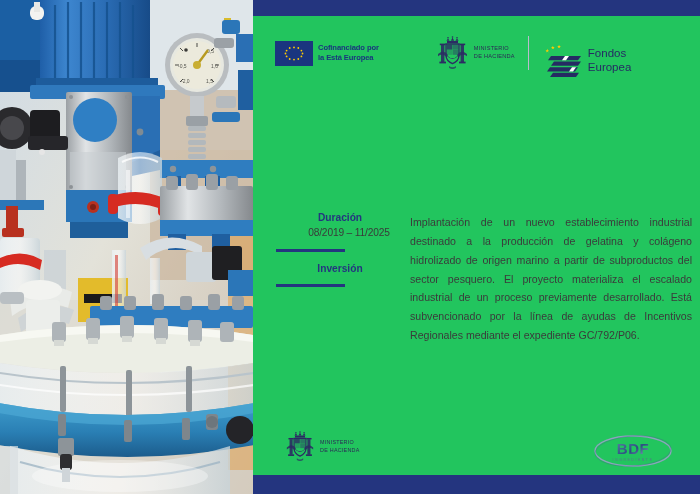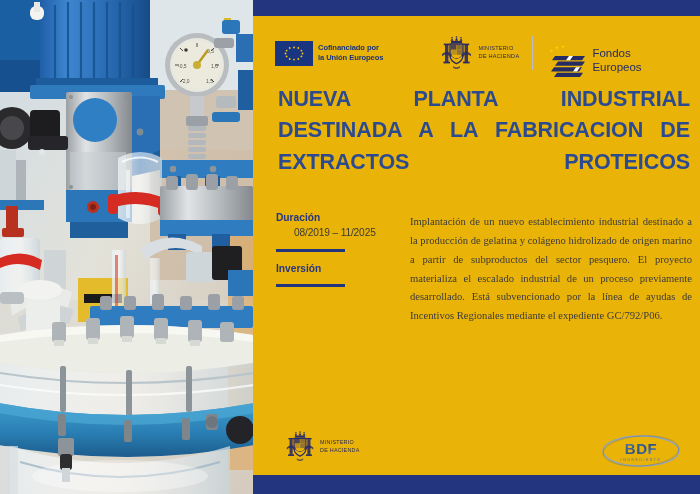--- a/index.html
+++ b/index.html
@@ -24,21 +24,21 @@
     background: #9fb6cc;
     flex: 0 0 253px;
   }
   .photo svg { display: block; width: 253px; height: 494px; }
 
   
   .panel {
     position: relative;
     flex: 1 1 auto;
     height: 494px;
-    background: #eab308;
+    background: #22c55e;
     padding: 0;
   }
   .bar-top, .bar-bottom {
     position: absolute; left: 0; right: 0;
     height: 16px;
     background: #24357f;
   }
   .bar-top { top: 0; }
   .bar-bottom { bottom: 0; height: 19px; }
 
@@ -97,20 +97,21 @@
     text-align: justify;
     text-align-last: justify;
     letter-spacing: -0.1px;
   }
 
   
   .facts {
     position: absolute;
     top: 210px; left: 23px;
     width: 128px;
+    text-align: center;
   }
   .fact { margin-bottom: 4px; }
   .fact-label {
     font-size: 10.2px; font-weight: bold; color: #24357f;
     line-height: 1.5;
   }
   .fact-value {
     font-size: 10.2px; color: #3a3a3a; line-height: 1.55;
     letter-spacing: -0.15px;
     margin-left: 18px;
@@ -122,35 +123,34 @@
 
   
   .body-text {
     position: absolute;
     top: 213px; left: 157px; right: 8px;
     font-size: 10.6px;
     color: #3b3b3b;
     line-height: 1.78;
     text-align: justify;
     text-align-last: left;
-    font-family: Liberation Serif, serif;
   }
 
   
   .footer-gob {
     position: absolute;
     left: 32px; bottom: 32px;
     display: flex; align-items: center; gap: 5px;
   }
   .footer-gob .gob-crest { width: 30px; height: 31px; flex: 0 0 30px; }
   .footer-gob .gob-text { font-size: 5.4px; }
 
   .footer-bdf {
     position: absolute;
-    right: 18px; bottom: 22px;
+    right: 26px; bottom: 22px;
     width: 82px; height: 42px; text-align: center;
   }
   .footer-bdf svg { display: block; }
 </style>
 </head>
 <body>
 
 <div class="poster">
 
   <div class="photo">
@@ -410,21 +410,21 @@
               <circle cx="14.7" cy="18.0" r="0.9"></circle>
               <circle cx="11.6" cy="15.4" r="0.9"></circle>
               <circle cx="10.5" cy="12.5" r="0.9"></circle>
               <circle cx="11.6" cy="9.6" r="0.9"></circle>
               <circle cx="14.7" cy="7.0" r="0.9"></circle>
             </g>
           </svg>
         </span>
         <span class="eu-text">
           <span>Cofinanciado por</span><br>
-          <span>la Unión Europeos</span>
+          <span>la Está Europea</span>
         </span>
       </div>
 
       <div class="logo-gob">
         <span class="gob-crest">
           <svg viewBox="0 0 33 34" width="33" height="34">
             <g fill="#2b2b63">
 
               <path d="M11 5 h11 v2.2 h-11 z"></path>
               <path d="M12 2.4 l1.6 2.4 h-3.2 z M16.5 1.6 l1.6 3.2 h-3.2 z M21 2.4 l1.6 2.4 h-3.2 z"></path>
@@ -475,26 +475,25 @@
               <path d="M11 27.8 h26 l-3 4.2 h-26 z"></path>
             </g>
             <g fill="#ffffff">
               <path d="M23 11 h4 l-3 4.2 h-4 z"></path>
               <path d="M30 22.2 h4 l-3 4.2 h-4 z"></path>
             </g>
           </svg>
         </span>
         <span class="fe-text">
           <span>Fondos</span><br>
-          <span>Europeos</span>
+          <span>Europea</span>
         </span>
       </div>
     </div>
 
-    <h1 class="title">NUEVA PLANTA INDUSTRIAL DESTINADA A LA   FABRICACION DE EXTRACTOS PROTEICOS</h1>
 
     <div class="facts">
 
       <div class="fact">
         <div class="fact-label">Duración</div>
         <div class="fact-value">08/2019 – 11/2025</div>
       </div>
       <div class="fact-rule"></div>
 
       <div class="fact">

